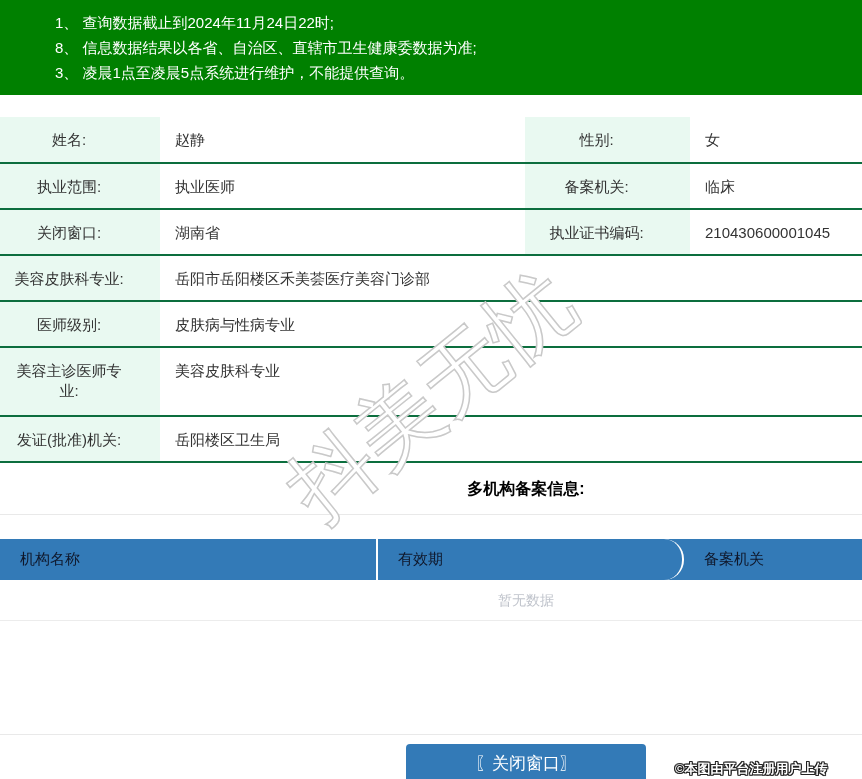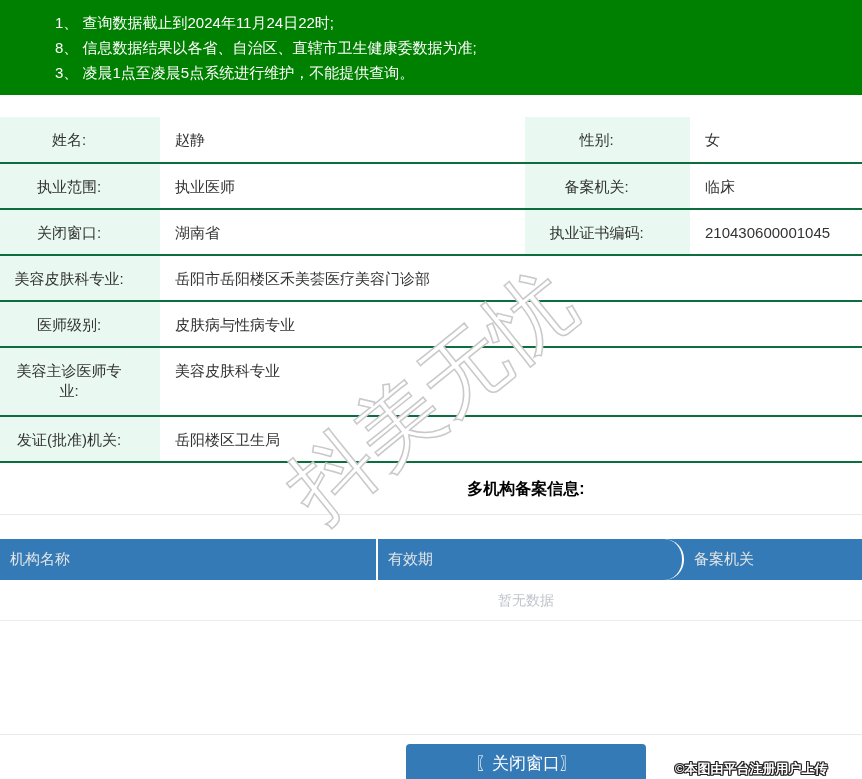--- a/index.html
+++ b/index.html
@@ -20,22 +20,22 @@
   table.info tr { height: 46px; }
   table.info tr.tall { height: 69px; }
 
   
   .section-title { width: 1052px; text-align: center; font-size: 16px; font-weight: bold;
     color: #000; padding: 16px 0 14px 0; }
   .hairline { width: 1052px; height: 1px; background: #e9e9e9; }
 
   
   .rec-header { width: 1052px; display: flex; background: #337ab7; height: 41px; margin-top: 24px; }
-  .rec-header .hcell { color: #e5e5e5; font-size: 15px; display: flex; align-items: center;
-    padding-left: 10px; }
+  .rec-header .hcell { color: #0f172a; font-size: 15px; display: flex; align-items: center;
+    padding-left: 20px; }
   .rec-header .c1 { width: 378px; border-right: 2px solid #fff; }
   .rec-header .c2 { width: 306px; border-right: 2px solid #fff; border-radius: 20px; }
   .rec-header .c3 { width: 368px; }
   .rec-empty { width: 1052px; height: 41px; line-height: 41px; text-align: center;
     color: #c0c4cc; font-size: 14px; border-bottom: 1px solid #ececec; }
 
   .spacer { width: 1052px; height: 113px; }
 
   
   .btn-row { width: 1052px; text-align: center; margin-top: 9px; }

